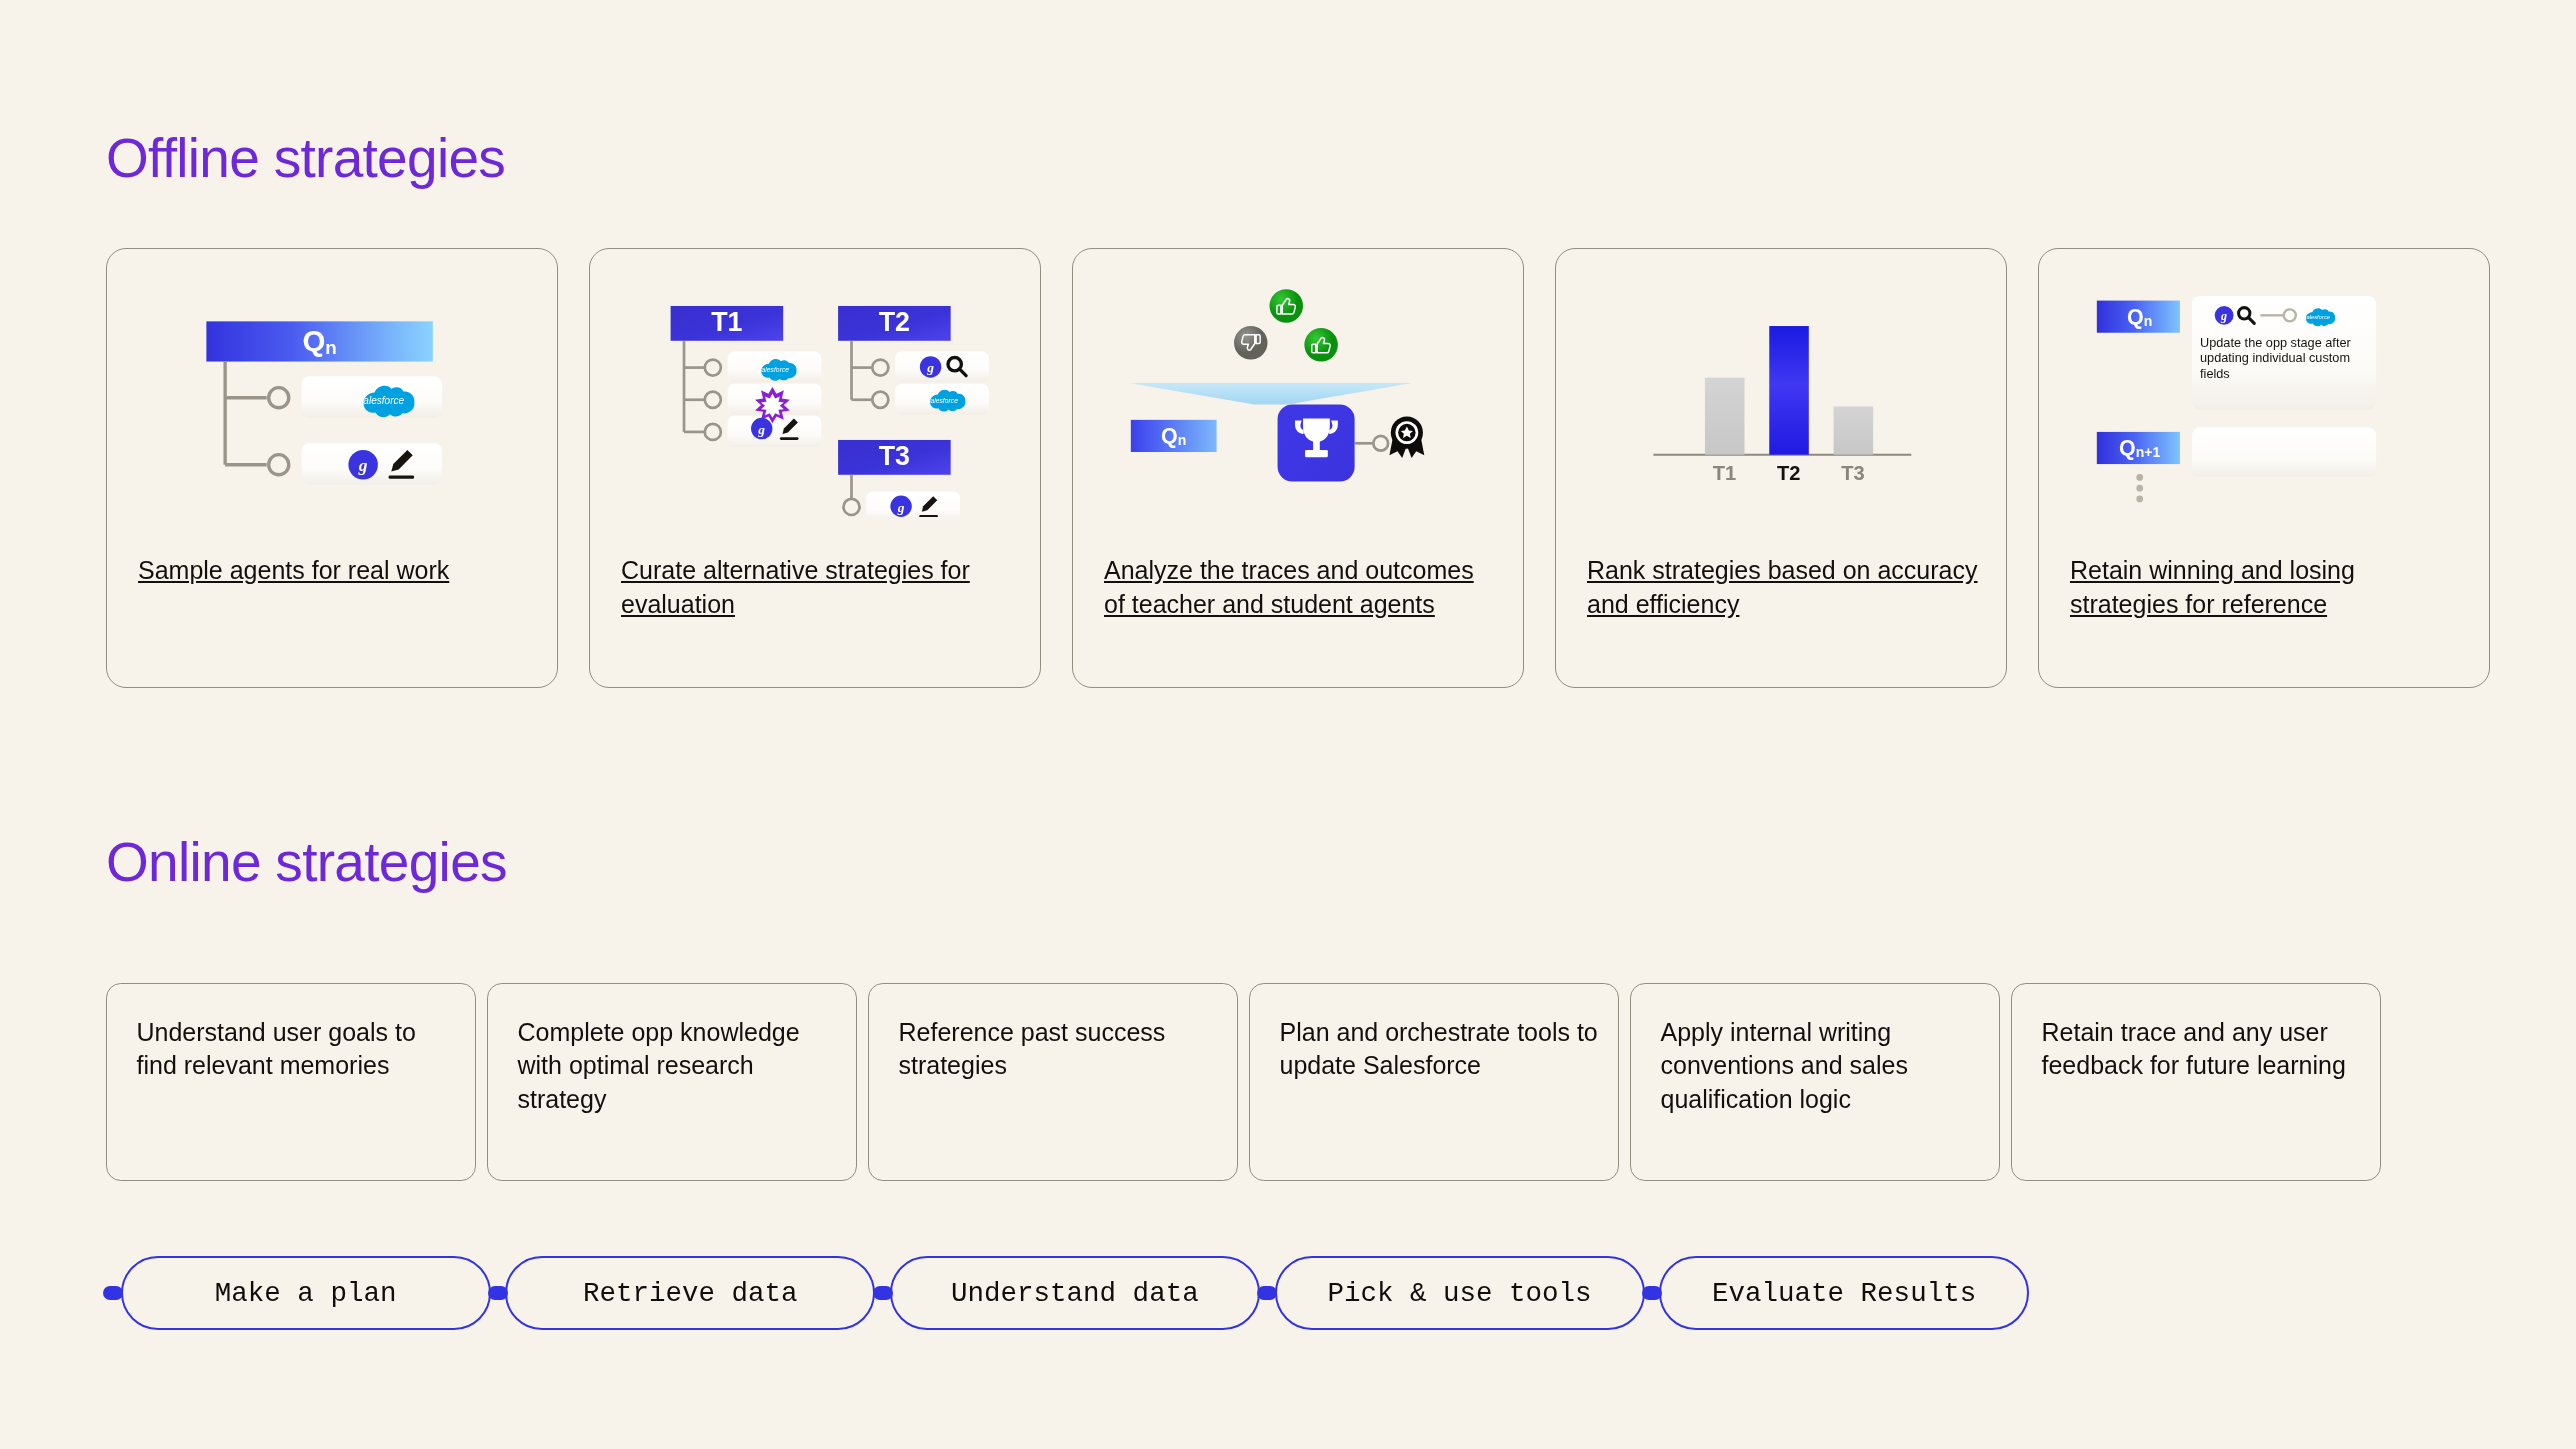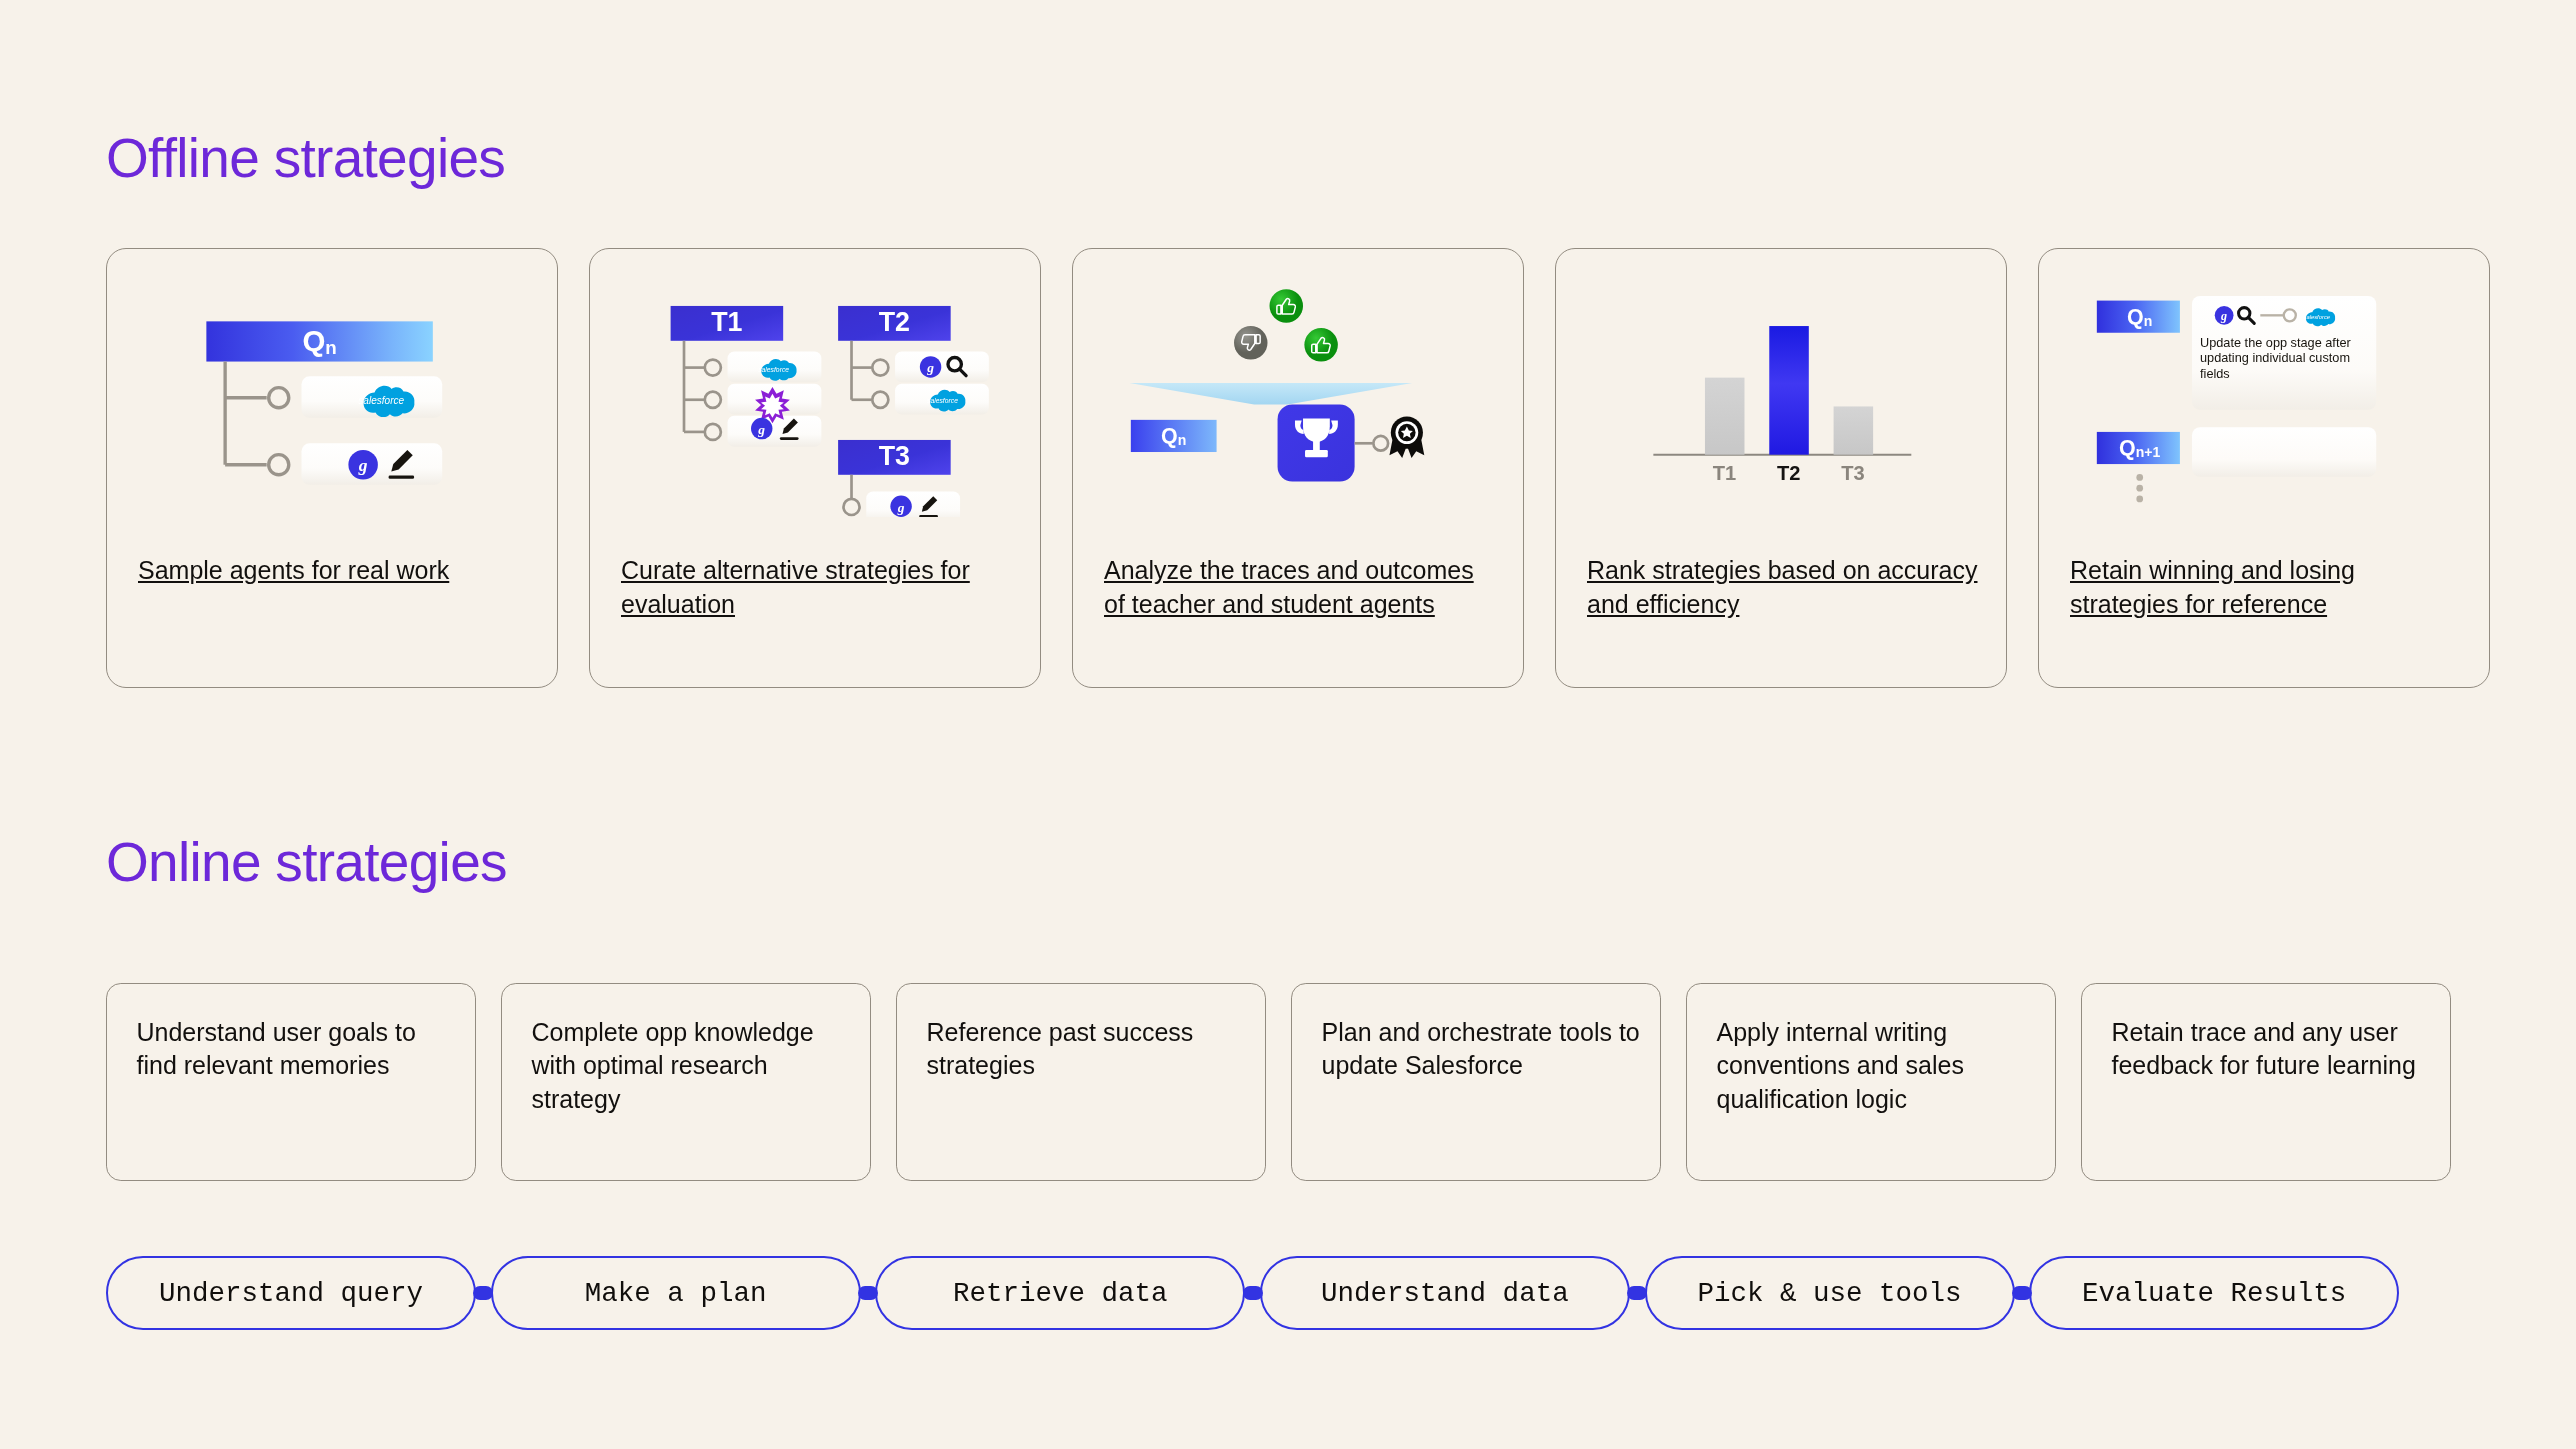--- a/index.html
+++ b/index.html
@@ -35,21 +35,21 @@
     position:relative;
     background:transparent;
   }
   .card-art{position:absolute;left:0;top:0;width:452px;height:268px;}
   .card-caption{
     position:absolute;left:31px;right:27px;top:305px;
     font-size:25px;line-height:1.35;color:#12100e;text-decoration:underline;
   }
 
   
-  .online-row{position:absolute;left:106px;top:983px;display:flex;gap:25px;}
+  .online-row{position:absolute;left:106px;top:983px;display:flex;gap:11px;}
   .online-box{
     width:370px;height:198px;
     border:1.3px solid #938c81;border-radius:14.8px;
     box-sizing:border-box;position:relative;
   }
   .online-text{
     position:absolute;left:29.5px;right:20px;top:32px;
     font-size:25px;line-height:1.33;color:#12100e;
   }
 
@@ -388,21 +388,20 @@
     </div>
     <div class="online-box">
       <div class="online-text">Apply internal writing conventions and sales qualification logic</div>
     </div>
     <div class="online-box">
       <div class="online-text">Retain trace and any user feedback for future learning</div>
     </div>
   </div>
 
   <div class="pill-row">
-    <div class="pill" style="width:370px">Understand query</div>
     <div class="pill-connector"></div>
     <div class="pill" style="width:370px">Make a plan</div>
     <div class="pill-connector"></div>
     <div class="pill" style="width:370px">Retrieve data</div>
     <div class="pill-connector"></div>
     <div class="pill" style="width:370px">Understand data</div>
     <div class="pill-connector"></div>
     <div class="pill" style="width:370px">Pick &amp; use tools</div>
     <div class="pill-connector"></div>
     <div class="pill" style="width:370px">Evaluate Results</div>

